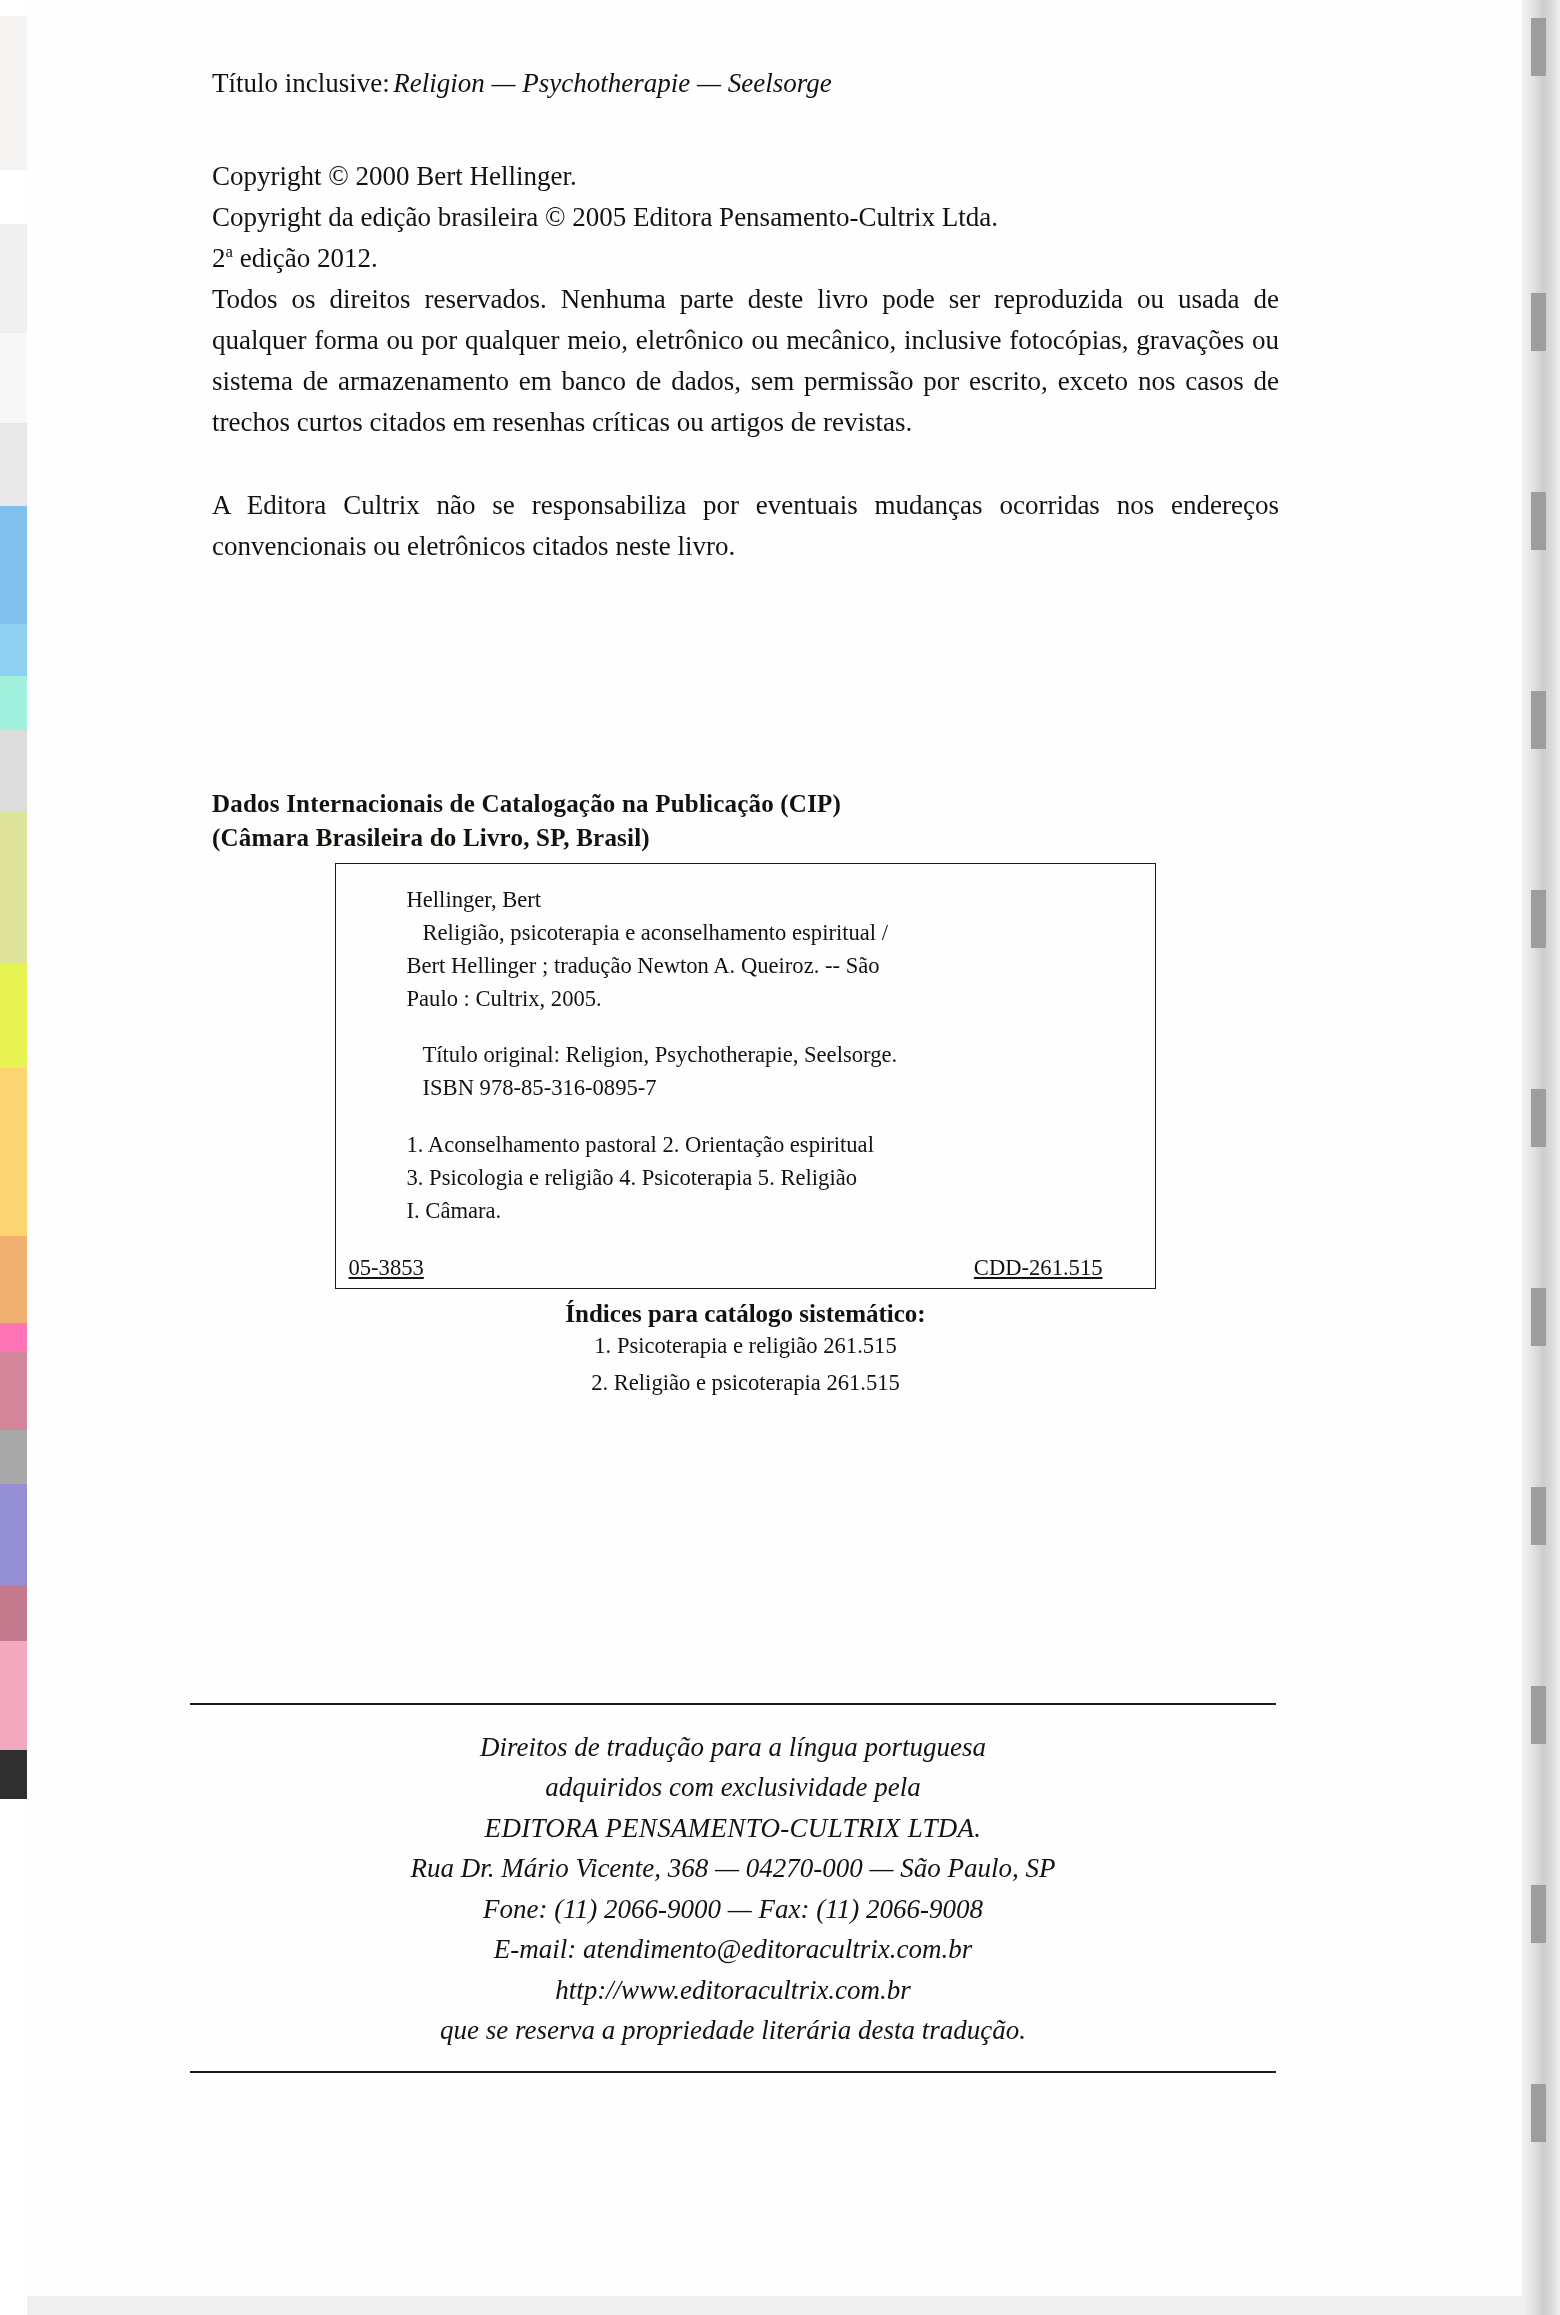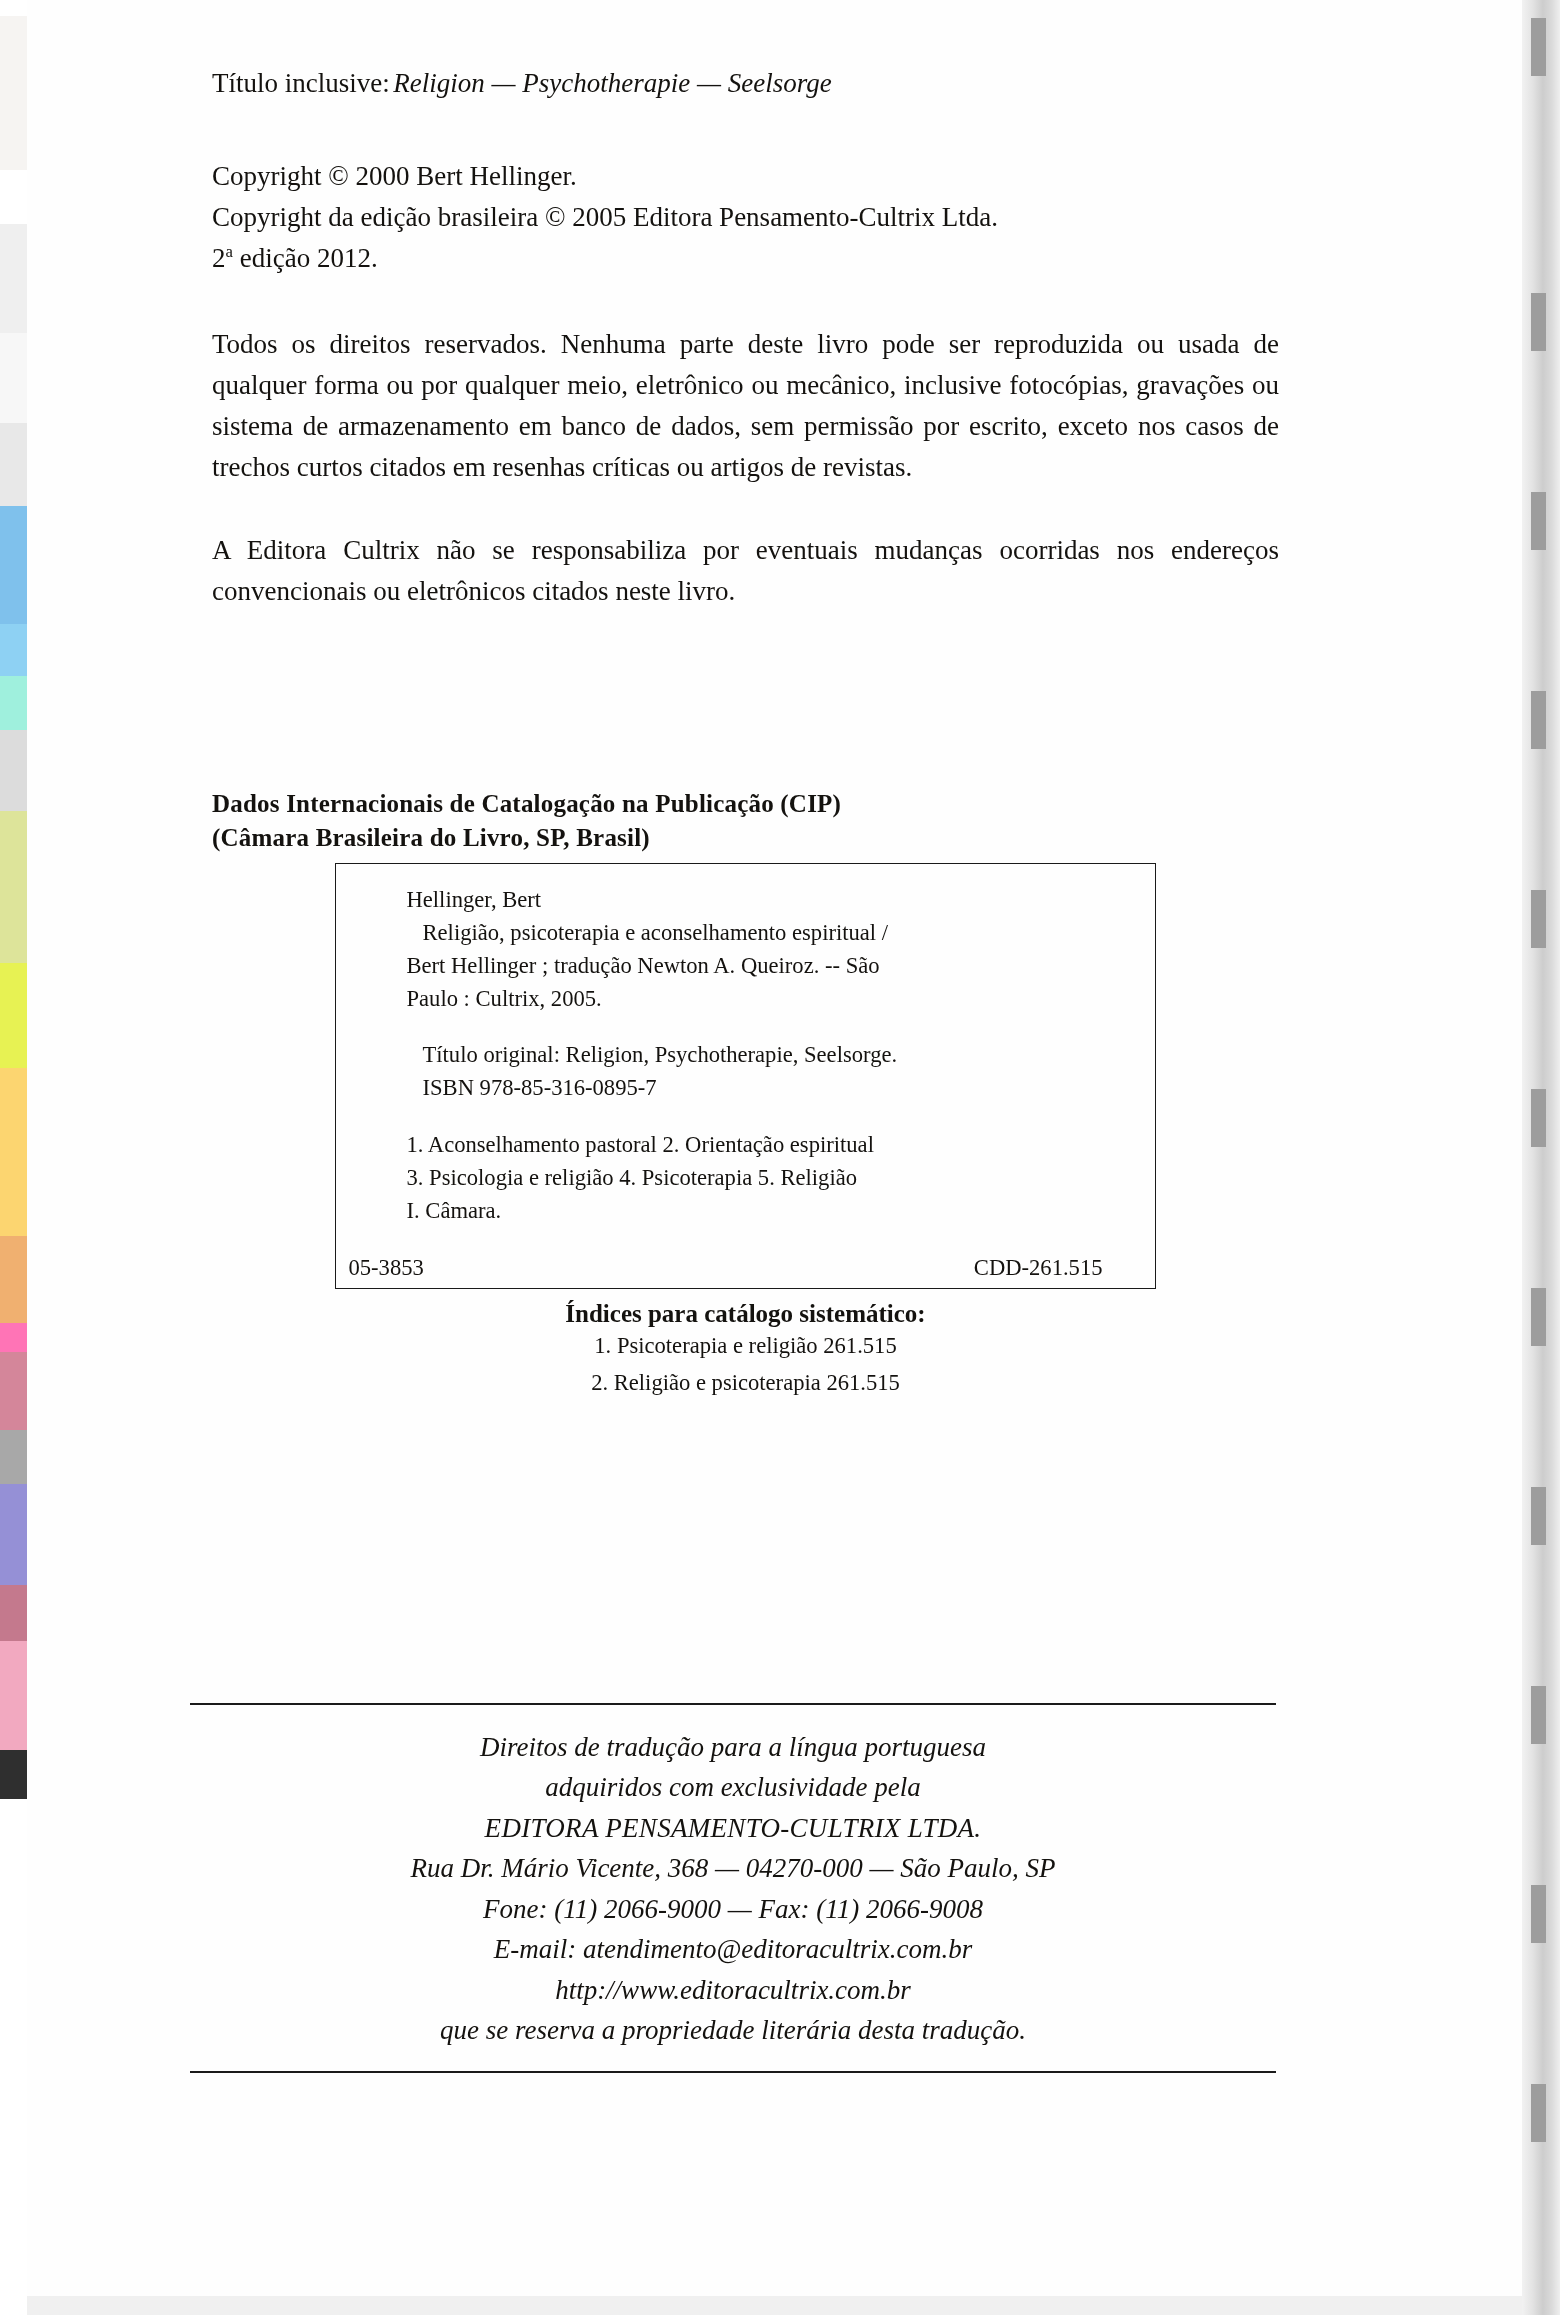--- a/index.html
+++ b/index.html
@@ -61,21 +61,21 @@
 
   .para {
     font-size: 27px;
     line-height: 1.52;
     text-align: justify;
     margin: 0;
   }
   .line { font-size: 27px; line-height: 1.52; }
 
   .block-title { margin-bottom: 52px; }
-  .block-copyright { margin-bottom: 45px; }
+  .block-copyright { }
   .block-rights { margin-bottom: 42px; }
 
   .ital { font-style: italic; }
   sup.ord { font-size: 0.62em; vertical-align: super; }
 
   
   #cip-section {
     position: absolute;
     left: 185px;
     top: 787px;
@@ -103,20 +103,21 @@
   .cip-indent-1 { padding-left: 47px; }
   .cip-indent-2 { padding-left: 63px; }
   .cip-gap { height: 23.5px; }
   #cip-footer-row {
     display: flex;
     justify-content: space-between;
     align-items: flex-end;
     margin-top: 27px;
     padding-bottom: 7.2px;
     font-size: 22.6px;
+    text-decoration: underline;
   }
   #cip-footer-row .cip-code { margin-left: -11px; }
   #cip-footer-row .cip-cdd { margin-right: 29px; }
 
   #indices-title {
     text-align: center;
     font-weight: bold;
     font-size: 25px;
     margin-top: 11px;
   }

